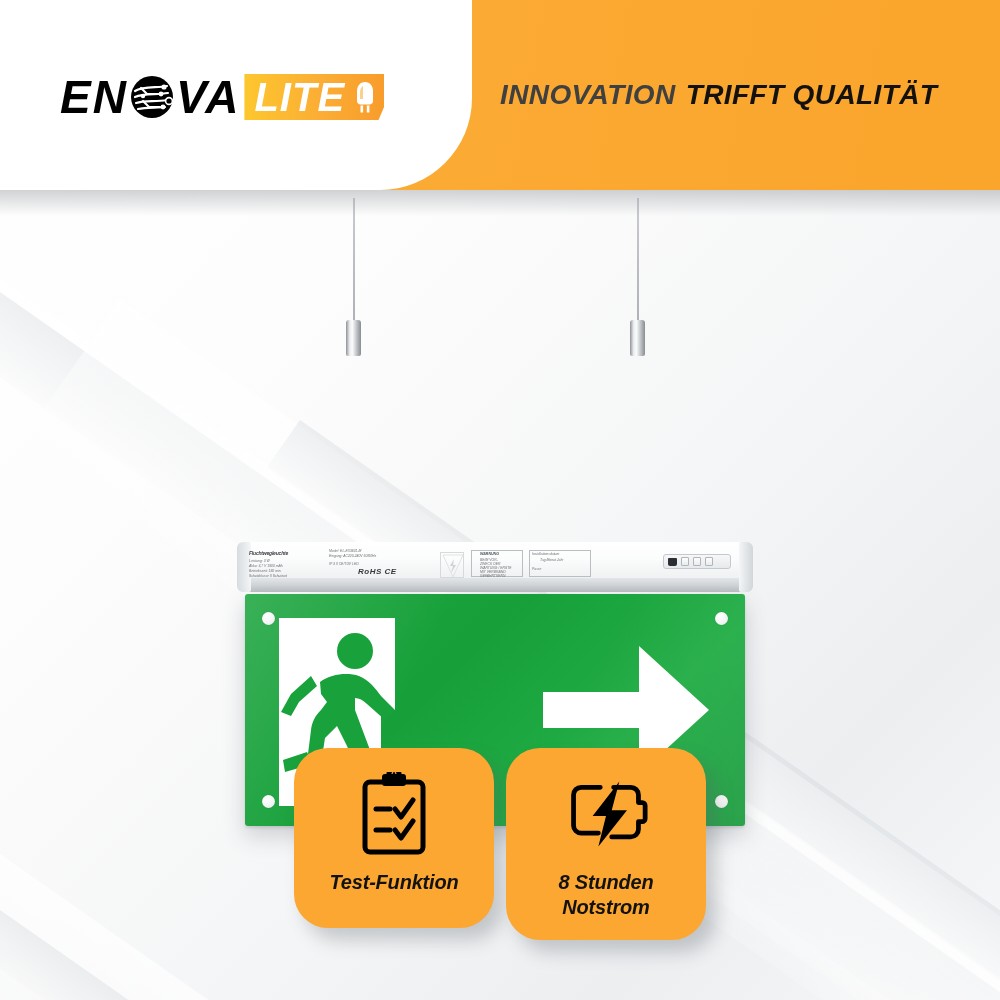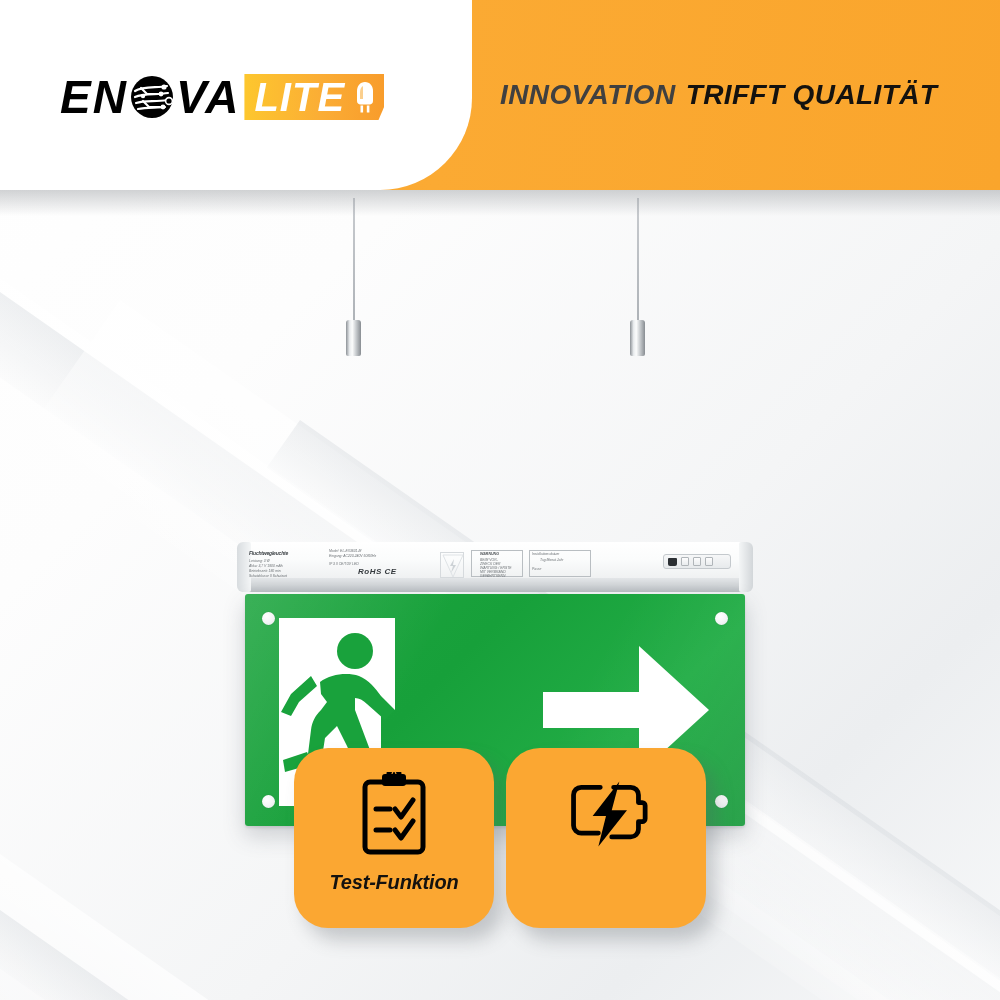--- a/index.html
+++ b/index.html
@@ -363,16 +363,17 @@
 
 
     <div class="card">
       <div class="card-icon">
         <svg viewBox="0 0 88 72" width="88" height="72" aria-hidden="true">
           <path d="M52 8 H70 a8 8 0 0 1 8 8 v8 h4 a3 3 0 0 1 3 3 v14 a3 3 0 0 1 -3 3 h-4 v8 a8 8 0 0 1 -8 8 H50" fill="none" stroke="#000" stroke-width="5" stroke-linecap="round" stroke-linejoin="round"></path>
           <path d="M38 8 H18 a8 8 0 0 0 -8 8 v32 a8 8 0 0 0 8 8 h18" fill="none" stroke="#000" stroke-width="5" stroke-linecap="round" stroke-linejoin="round"></path>
           <path d="M58 2 L30 38 H44 L36 70 L66 32 H50 Z" fill="#000"></path>
         </svg>
       </div>
+      <div class="card-label">8 Stunden<br>Notstrom</div>
     </div>
 
   </div>
 </div>
 
 </body></html>

